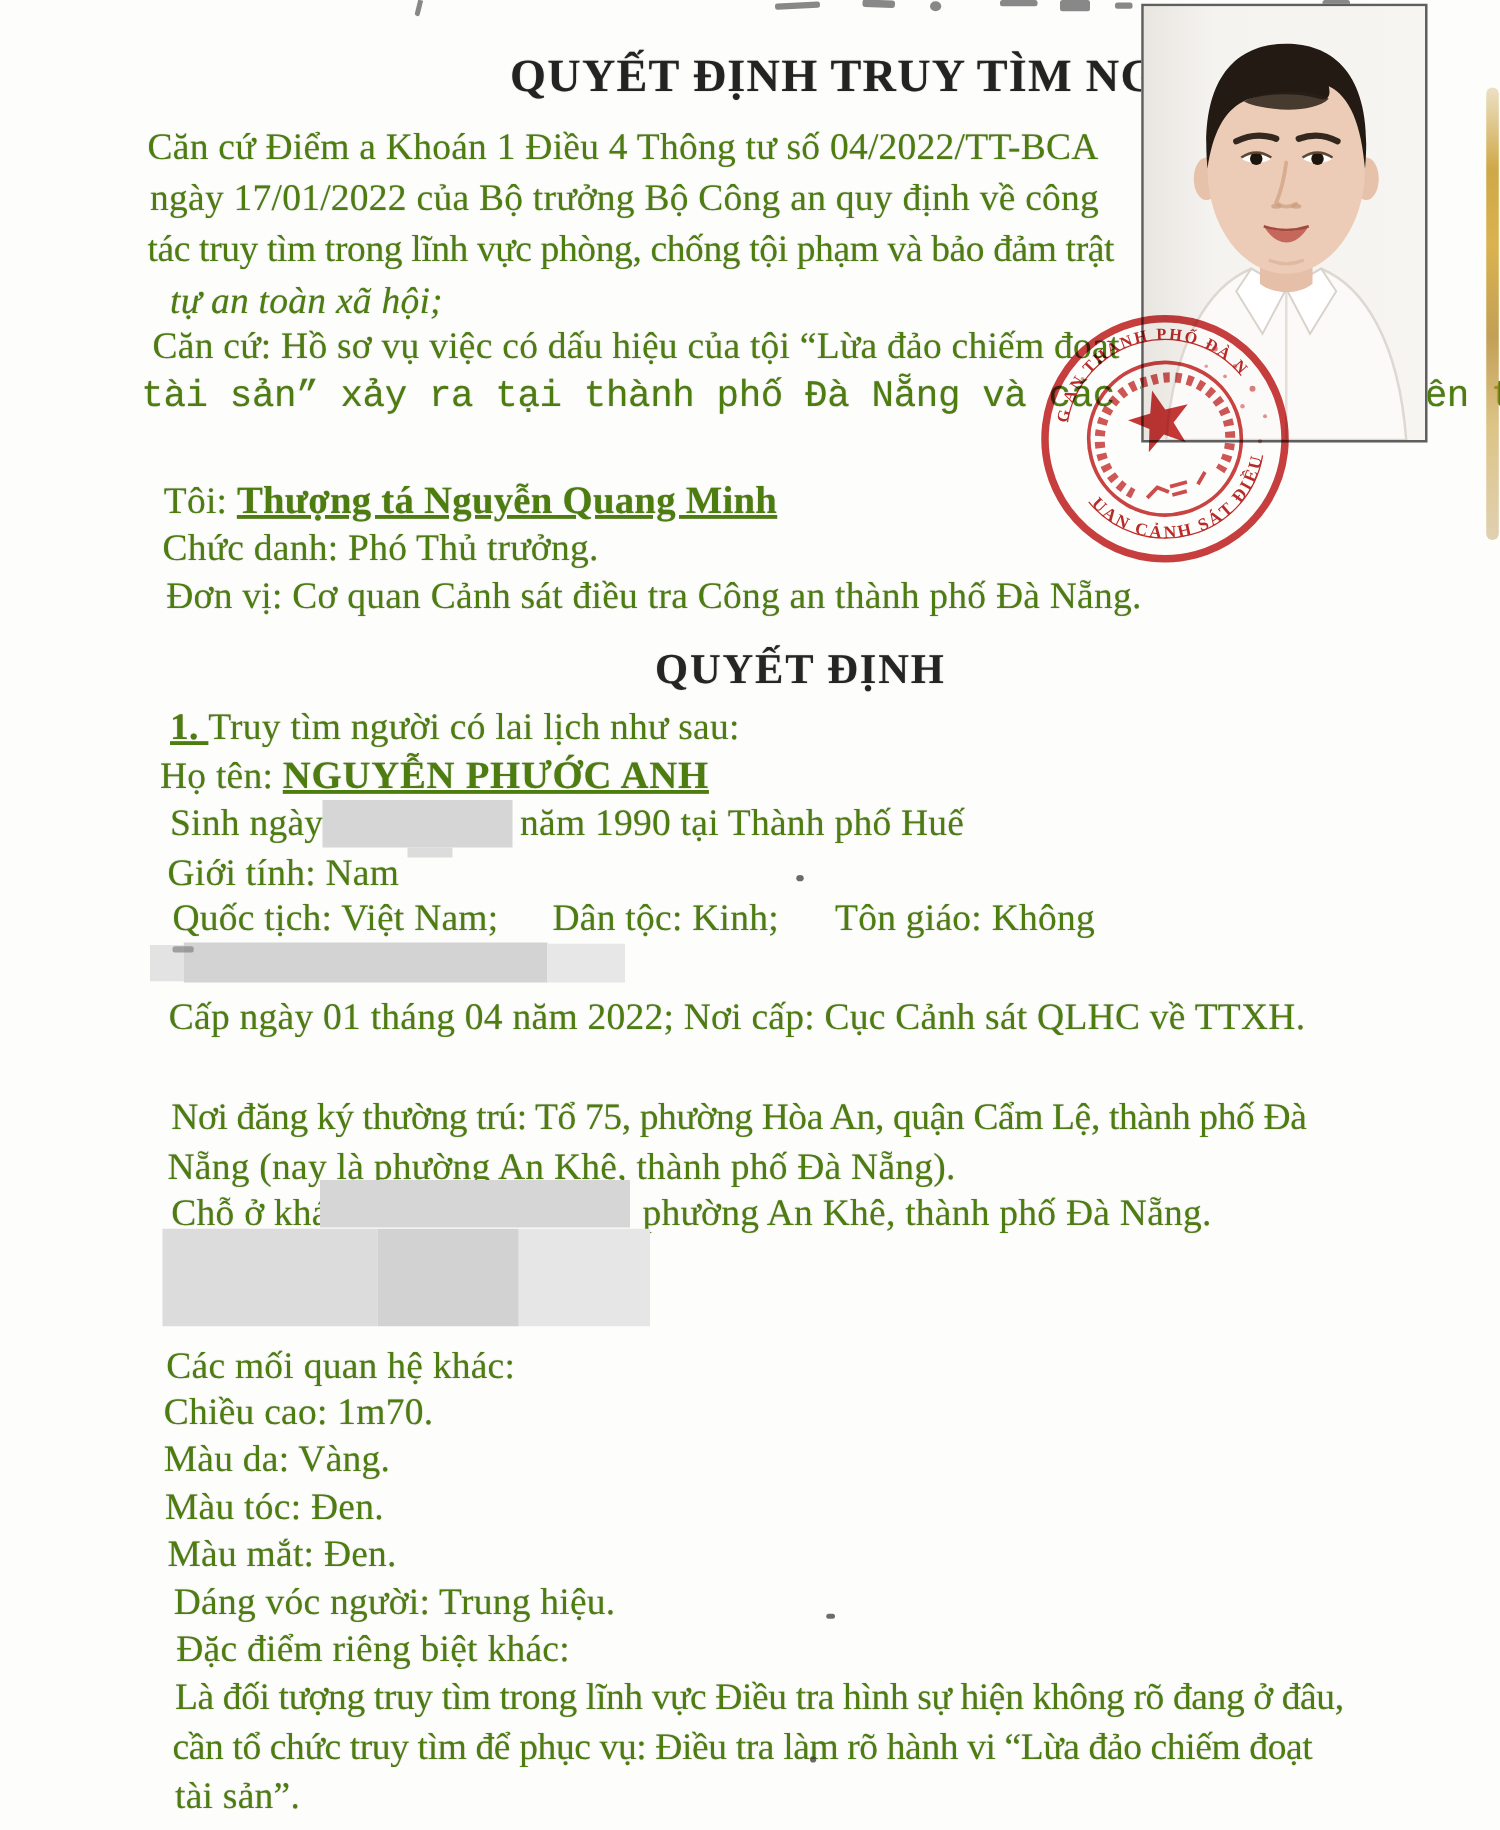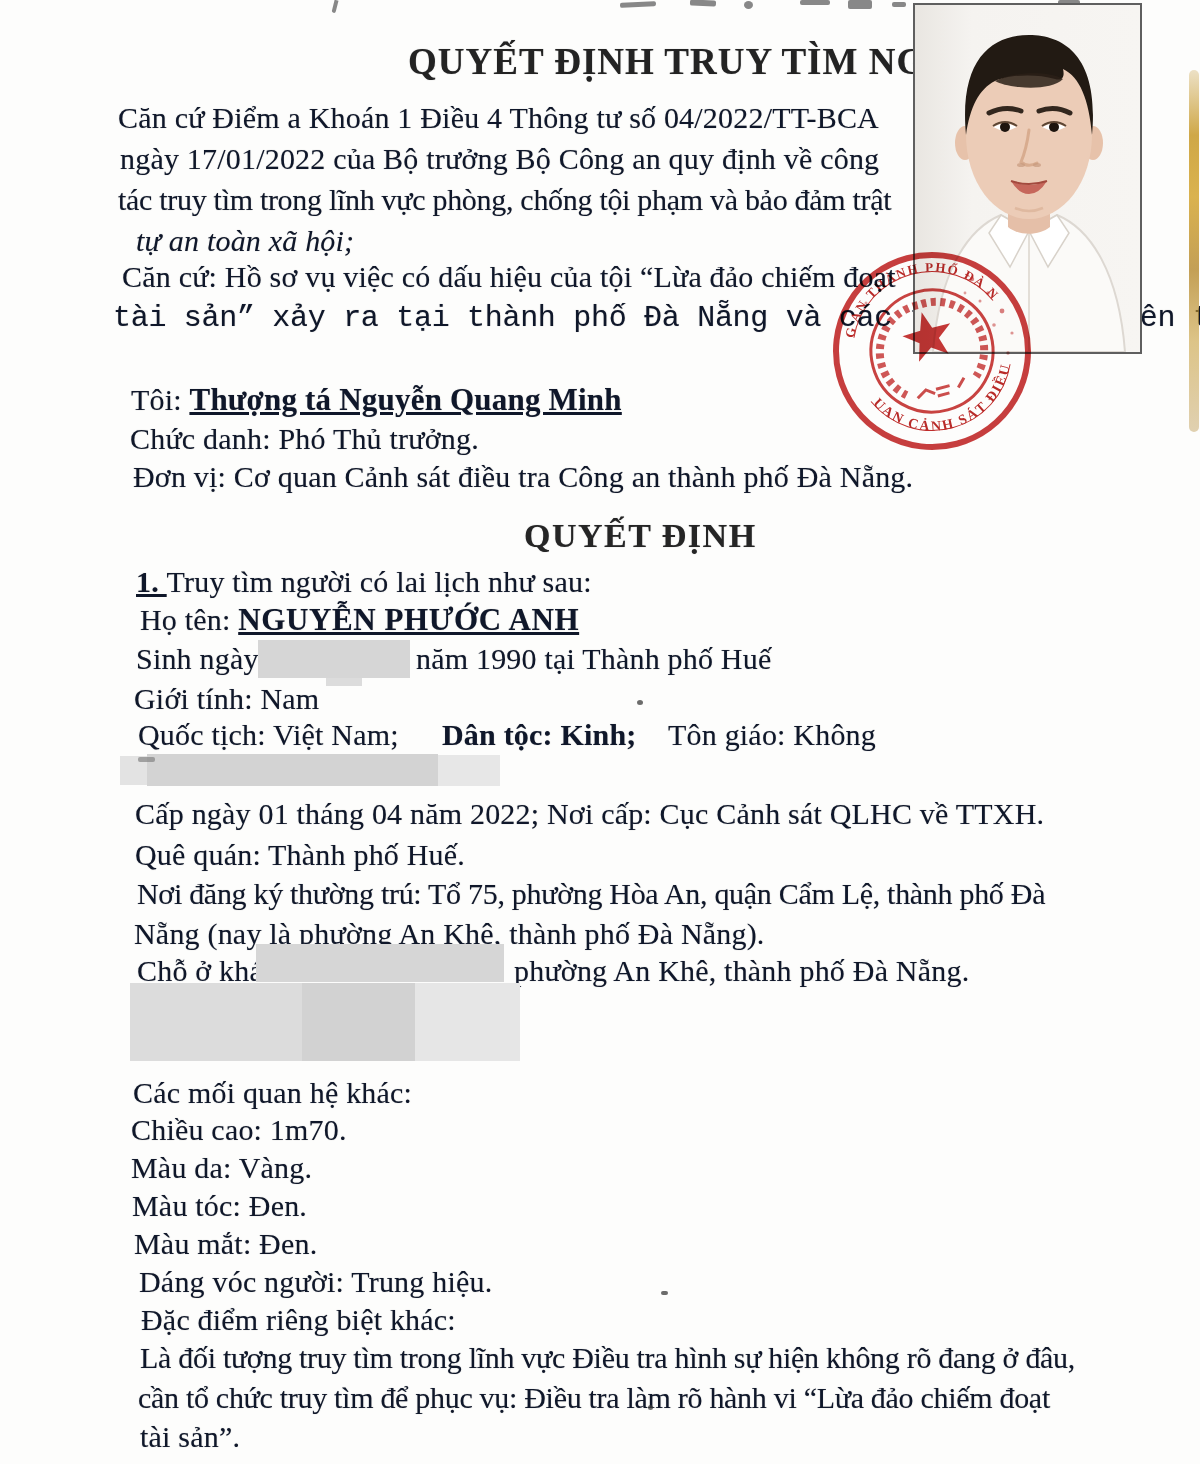--- a/index.html
+++ b/index.html
@@ -4,21 +4,21 @@
 <style>
   html,body{margin:0;padding:0;}
   body{background:#ffffff;}
   #page{
     position:relative;width:1200px;height:1464px;overflow:hidden;
     background:#fdfdfc;
     font-family:"Liberation Serif","DejaVu Serif",serif;
   }
   .ln{
     position:absolute;white-space:nowrap;
-    font-size:30px;line-height:1.2;color:#0f172a;
+    font-size:30px;line-height:1.2;color:#4d7c0f;
     text-shadow:0 0 1px rgba(70,70,70,.45);
     letter-spacing:.2px;
   }
   .b{font-weight:bold;text-decoration:underline;}
   .title{font-size:37px;font-weight:bold;letter-spacing:1px;color:#232323;}
   .h2{font-size:34px;font-weight:bold;letter-spacing:1.5px;color:#252525;}
   .tight{letter-spacing:-.3px;}
   .redaction{position:absolute;background:#d6d6d6;}
   .mark{position:absolute;background:#4a4a4a;opacity:.65;border-radius:2px;}
   .speck{position:absolute;background:#3b3b3b;border-radius:50%;opacity:.75;}
@@ -58,33 +58,32 @@
   <div class="ln" style="left:122px;top:259px;">Căn cứ: Hồ sơ vụ việc có dấu hiệu của tội “Lừa đảo chiếm đoạt</div>
   <div class="ln tight" style="left:113px;top:300px;font-family:Liberation Mono, monospace;">tài sản” xảy ra tại thành phố Đà Nẵng và các tỉnh thành trên toàn</div>
 
   <div class="ln" style="left:131px;top:381px;"><span>Tôi: </span><span class="b" style="font-size:31px;">Thượng tá Nguyễn Quang Minh</span></div>
   <div class="ln" style="left:130px;top:421px;">Chức danh: Phó Thủ trưởng.</div>
   <div class="ln" style="left:133px;top:459px;">Đơn vị: Cơ quan Cảnh sát điều tra Công an thành phố Đà Nẵng.</div>
 
   <div class="ln h2" style="left:524px;top:516px;">QUYẾT ĐỊNH</div>
 
   <div class="ln" style="left:136px;top:564px;text-align:right;"><span class="b">1. </span><span>Truy tìm người có lai lịch như sau:</span></div>
-  <div class="ln" style="left:140px;top:601px;"><span>Họ tên: </span><span class="b" style="font-size:31px;letter-spacing:.6px;">NGUYỄN PHƯỚC ANH</span></div>
+  <div class="ln" style="left:128px;top:601px;"><span>Họ tên: </span><span class="b" style="font-size:31px;letter-spacing:.6px;">NGUYỄN PHƯỚC ANH</span></div>
 
   <div class="ln" style="left:136px;top:641px;">Sinh ngày</div>
   <div class="ln" style="left:416px;top:641px;">năm 1990 tại Thành phố Huế</div>
 
   <div class="ln" style="left:134px;top:681px;">Giới tính: Nam</div>
 
   <div class="ln" style="left:138px;top:717px;">Quốc tịch: Việt Nam;</div>
-  <div class="ln" style="left:442px;top:717px;font-weight:bold;">Dân tộc: Kinh;</div>
+  <div class="ln" style="left:442px;top:717px;">Dân tộc: Kinh;</div>
   <div class="ln" style="left:668px;top:717px;">Tôn giáo: Không</div>
 
   <div class="ln" style="left:135px;top:796px;">Cấp ngày 01 tháng 04 năm 2022; Nơi cấp: Cục Cảnh sát QLHC về TTXH.</div>
-  <div class="ln" style="left:135px;top:837px;">Quê quán: Thành phố Huế.</div>
   <div class="ln tight" style="left:137px;top:876px;">Nơi đăng ký thường trú: Tổ 75, phường Hòa An, quận Cẩm Lệ, thành phố Đà</div>
   <div class="ln" style="left:134px;top:916px;">Nẵng (nay là phường An Khê, thành phố Đà Nẵng).</div>
 
   <div class="ln" style="left:137px;top:953px;">Chỗ ở khác:</div>
   <div class="ln" style="left:514px;top:953px;">phường An Khê, thành phố Đà Nẵng.</div>
 
   <div class="ln" style="left:133px;top:1075px;text-align:right;">Các mối quan hệ khác:</div>
   <div class="ln" style="left:131px;top:1112px;">Chiều cao: 1m70.</div>
   <div class="ln" style="left:131px;top:1150px;">Màu da: Vàng.</div>
   <div class="ln" style="left:132px;top:1188px;">Màu tóc: Đen.</div>

